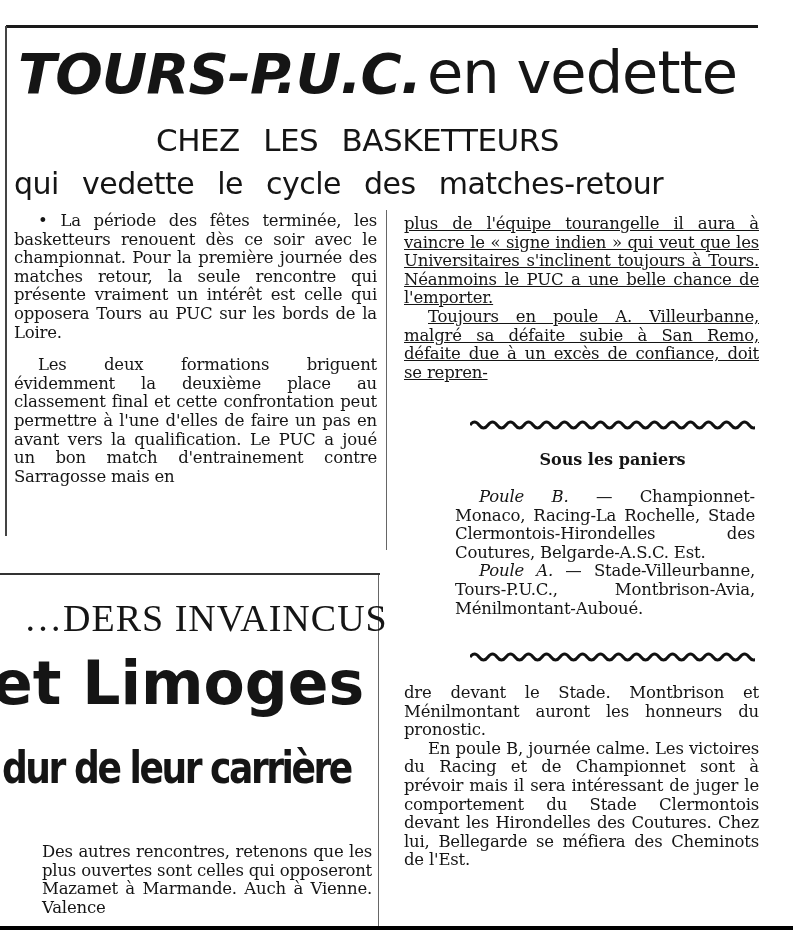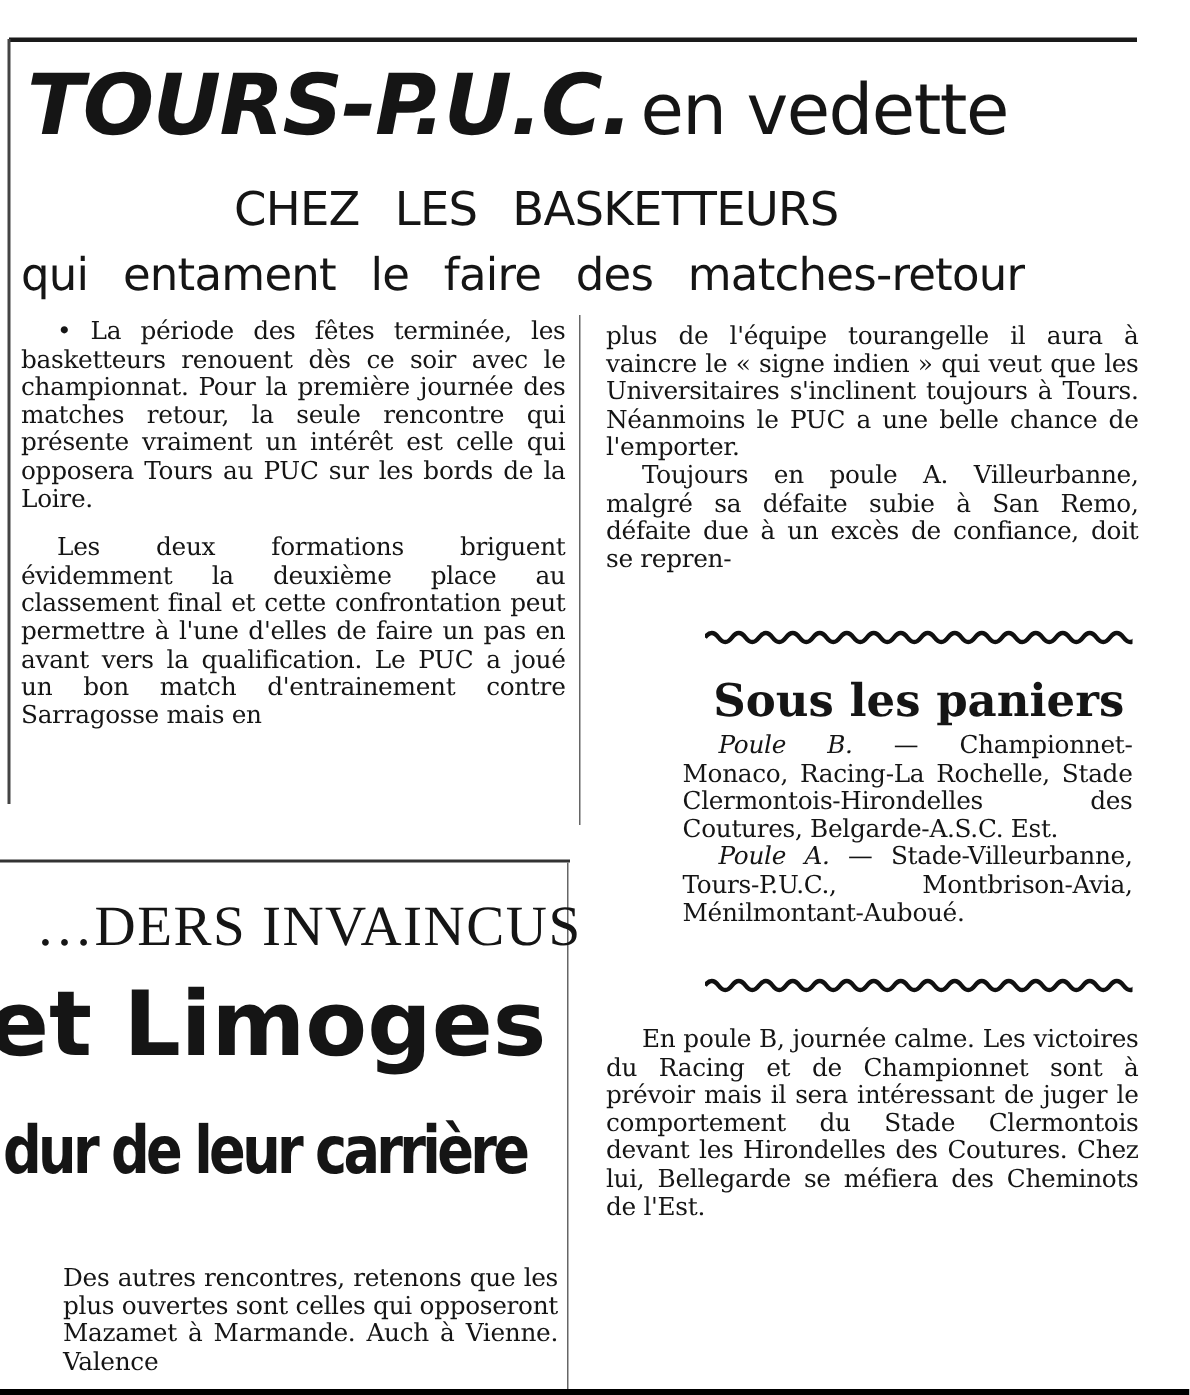--- a/index.html
+++ b/index.html
@@ -11,58 +11,58 @@
   .abs { position:absolute; }
   .topline { left:6px; top:25px; width:752px; height:3px; background:#1a1a1a; }
   .leftrule { left:5px; top:26px; width:2px; height:510px; background:#444; }
   .colrule { left:386px; top:210px; width:1px; height:340px; background:#666; }
   .colrule2 { left:378px; top:575px; width:1px; height:355px; background:#666; }
   .boxtop { left:0px; top:573px; width:380px; height:2px; background:#333; }
   .bottomline { left:0; top:926px; width:793px; height:4px; background:#000; }
 
   .h1 { left:18px; top:38px; width:735px; white-space:nowrap; }
   .h1 .a { font-family:"DejaVu Sans", sans-serif; font-weight:bold; font-style:italic; font-size:56px; letter-spacing:-1px;margin-top:47px; }
-  .h1 .b { font-family:"DejaVu Sans", sans-serif; font-size:47px; letter-spacing:-1px; margin-left:6px; }
+  .h1 .b { font-family:"DejaVu Sans", sans-serif; font-size:59px; letter-spacing:-1px; margin-left:6px; }
   .h2 { left:0; top:122px; width:715px; text-align:center; font-family:"DejaVu Sans", sans-serif; font-size:31px; word-spacing:14px; letter-spacing:-0.5px; }
   .h3 { left:14px; top:166px; width:740px; font-family:"DejaVu Sans", sans-serif; font-size:30px; word-spacing:14px; letter-spacing:-0.5px; white-space:nowrap; }
 
   .col { font-size:16.5px; line-height:18.6px; text-align:justify; letter-spacing:-0.2px; }
   .col p { margin:0; }
   .ind { text-indent:24px; }
   .gap { margin-top:14px !important; }
   .c1 { left:14px; top:212px; width:363px; }
-  .c2 { left:404px; top:215px; width:355px; }
+  .c2 { left:404px; top:215px; width:355px;text-decoration:underline; }
   .c3 { left:404px; top:684px; width:355px; }
   .c4 { left:42px; top:843px; width:330px; }
   .c4 p { text-indent:0; }
 
   .wavy { left:470px; width:285px; height:10px; }
   .w1 { top:420px; } .w2 { top:652px; }
 
-  .sub { left:470px; top:450px; width:285px; font-family:"DejaVu Serif", serif; font-weight:bold; font-size:30px; text-align:center; }
+  .sub { left:470px; top:450px; width:285px; font-family:"DejaVu Serif", serif; font-weight:bold; font-size:16px; text-align:center; }
 
   .inv { left:24px; top:596px; width:360px; font-family:"Liberation Serif", serif; font-size:38px; letter-spacing:1px; white-space:nowrap; }
   .lim { left:-8px; top:648px; width:380px; font-family:"DejaVu Sans", sans-serif; font-weight:bold; font-size:60px; white-space:nowrap; }
   .dur { left:2px; top:742px; width:375px; font-family:"DejaVu Sans", sans-serif; font-weight:bold; font-size:44px; letter-spacing:-3px; transform:scaleX(0.82); transform-origin:left; white-space:nowrap; }
   em.it { font-style:italic; }
 </style>
 </head>
 <body>
 
 <div class="abs topline"></div>
 <div class="abs leftrule"></div>
 <div class="abs colrule"></div>
 <div class="abs boxtop"></div>
 <div class="abs colrule2"></div>
 
 <div class="abs h1">
   <span class="a">TOURS-P.U.C.</span><span class="b">en vedette</span>
 </div>
 <div class="abs h2">CHEZ LES BASKETTEURS</div>
-<div class="abs h3">qui entament le faire des matches-retour</div>
+<div class="abs h3">qui vedette le cycle des matches-retour</div>
 
 <div class="abs col c1">
   <p class="ind">• La période des fêtes terminée, les basketteurs renouent dès ce soir avec le championnat. Pour la première journée des matches retour, la seule rencontre qui présente vraiment un intérêt est celle qui opposera Tours au PUC sur les bords de la Loire.</p>
   <p class="ind gap">Les deux formations briguent évidemment la deuxième place au classement final et cette confrontation peut permettre à l'une d'elles de faire un pas en avant vers la qualification. Le PUC a joué un bon match d'entrainement contre Sarragosse mais en</p>
 </div>
 
 <div class="abs col c2">
   <p>plus de l'équipe tourangelle il aura à vaincre le « signe indien » qui veut que les Universitaires s'inclinent toujours à Tours. Néanmoins le PUC a une belle chance de l'emporter.</p>
   <p class="ind">Toujours en poule A. Villeurbanne, malgré sa défaite subie à San Remo, défaite due à un excès de confiance, doit se repren-</p>
 </div>
@@ -76,20 +76,21 @@
 <div class="abs col" style="left:455px; top:488px; width:300px;">
   <p class="ind"><em class="it">Poule B.</em><span> — Championnet-Monaco, Racing-La Rochelle, Stade Clermontois-Hirondelles des Coutures, Belgarde-A.S.C. Est.</span></p>
   <p class="ind"><em class="it">Poule A.</em><span> — Stade-Villeurbanne, Tours-P.U.C., Montbrison-Avia, Ménilmontant-Auboué.</span></p>
 </div>
 
 <svg class="abs wavy w2" viewBox="0 0 285 10" preserveAspectRatio="none">
   <path d="M0 5 q4.5 -6 9 0 t9 0 t9 0 t9 0 t9 0 t9 0 t9 0 t9 0 t9 0 t9 0 t9 0 t9 0 t9 0 t9 0 t9 0 t9 0 t9 0 t9 0 t9 0 t9 0 t9 0 t9 0 t9 0 t9 0 t9 0 t9 0 t9 0 t9 0 t9 0 t9 0 t9 0 t9 0" fill="none" stroke="#111" stroke-width="3"></path>
 </svg>
 
 <div class="abs col c3">
+  <p>dre devant le Stade. Montbrison et Ménilmontant auront les honneurs du pronostic.</p>
   <p class="ind">En poule B, journée calme. Les victoires du Racing et de Championnet sont à prévoir mais il sera intéressant de juger le comportement du Stade Clermontois devant les Hirondelles des Coutures. Chez lui, Bellegarde se méfiera des Cheminots de l'Est.</p>
 </div>
 
 <div class="abs inv">…DERS INVAINCUS</div>
 <div class="abs lim">et Limoges</div>
 <div class="abs dur">dur de leur carrière</div>
 <div class="abs col c4">
   <p>Des autres rencontres, retenons que les plus ouvertes sont celles qui opposeront Mazamet à Marmande. Auch à Vienne. Valence</p>
 </div>
 

